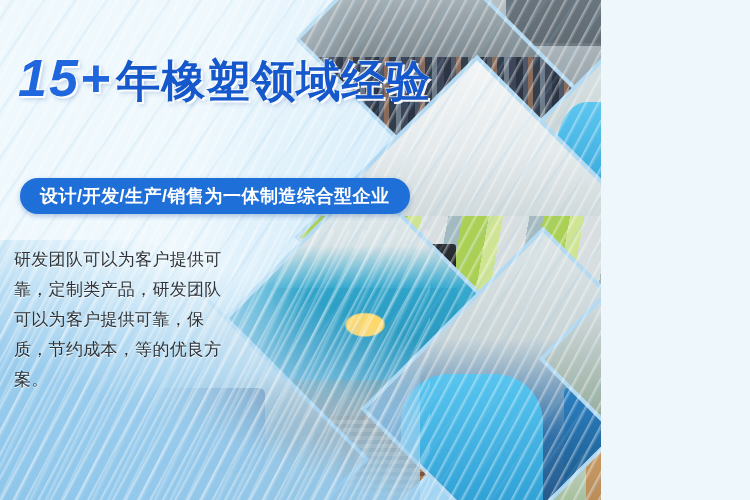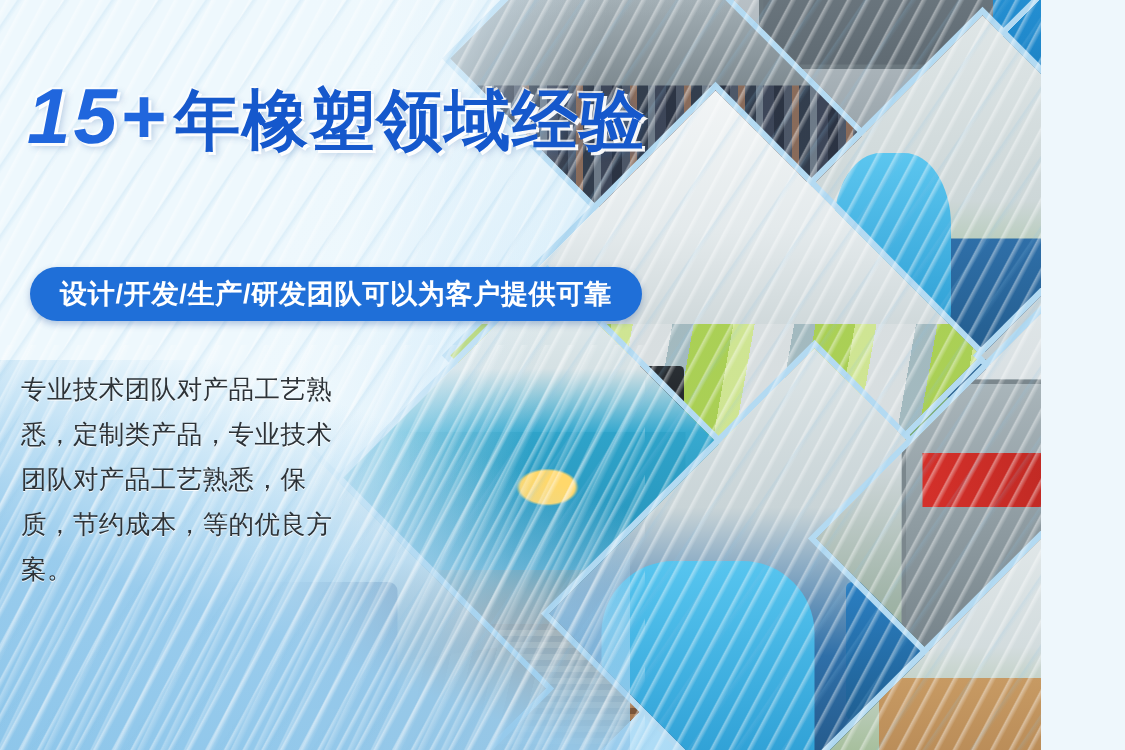--- a/index.html
+++ b/index.html
@@ -2,21 +2,21 @@
 <html><head>
 <meta charset="utf-8">
 <style>
   html,body{margin:0;padding:0;}
   body{
     width:750px;height:500px;overflow:hidden;
     font-family:"Liberation Sans","DejaVu Sans",sans-serif;
     background:#eef7fc;
   }
   #banner{
-    position:relative;width:694px;height:500px;overflow:hidden;
+    position:relative;width:601px;height:500px;overflow:hidden;
     background:
       linear-gradient(135deg,#ffffff 0%,#f2fafd 18%,#e4f3fb 38%,#cfeafa 58%,#aedcf6 78%,#8ec6ea 100%);
   }
   
   .streaks{
     position:absolute;inset:0;pointer-events:none;
     background-image:repeating-linear-gradient(
       118deg,
       rgba(255,255,255,0) 0px,
       rgba(255,255,255,0) 3px,
@@ -323,18 +323,18 @@
   <div class="streaks"></div>
   <div class="streaks2"></div>
 
   <div id="textblock">
 
     <div class="headline" id="line1">
       <span class="num">15+</span><span>年橡塑领域经验</span>
     </div>
 
 
-    <div id="pill">设计/开发/生产/研发团队可以为客户提供可靠</div>
-
-    <p id="para">专业技术团队对产品工艺熟悉，定制类产品，专业技术团队对产品工艺熟悉，保质，节约成本，等的优良方案。</p>
+    <div id="pill">设计/开发/生产/销售为一体制造综合型企业</div>
+
+    <p id="para">研发团队可以为客户提供可靠，定制类产品，研发团队可以为客户提供可靠，保质，节约成本，等的优良方案。</p>
 
   </div>
 </div>
 
 </body></html>

